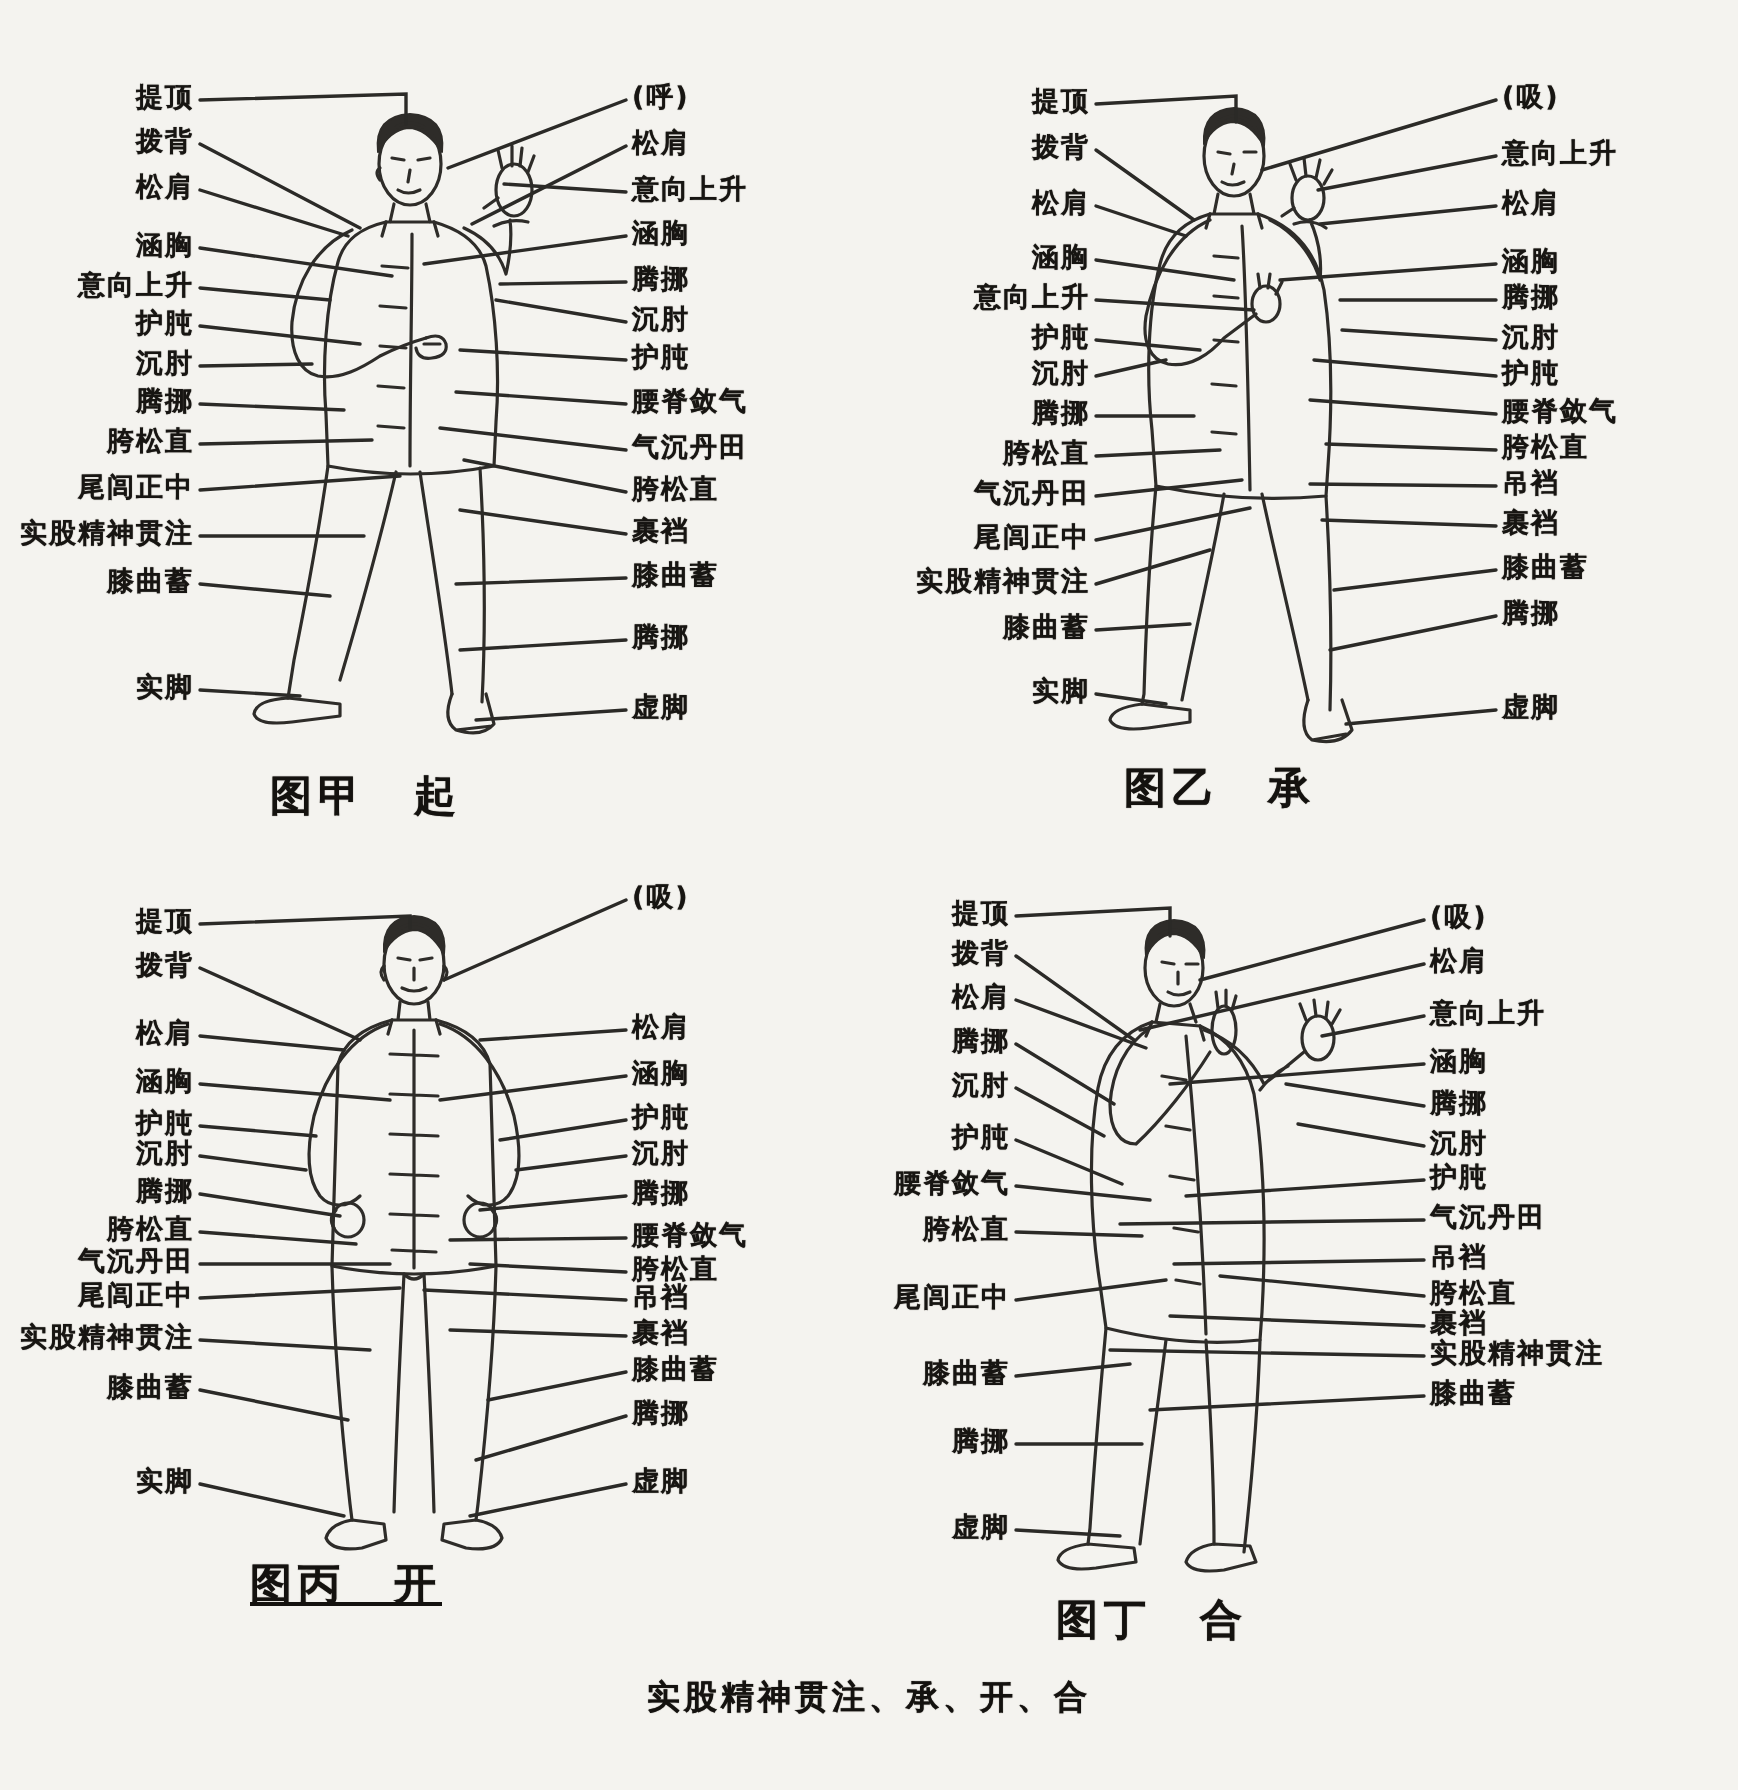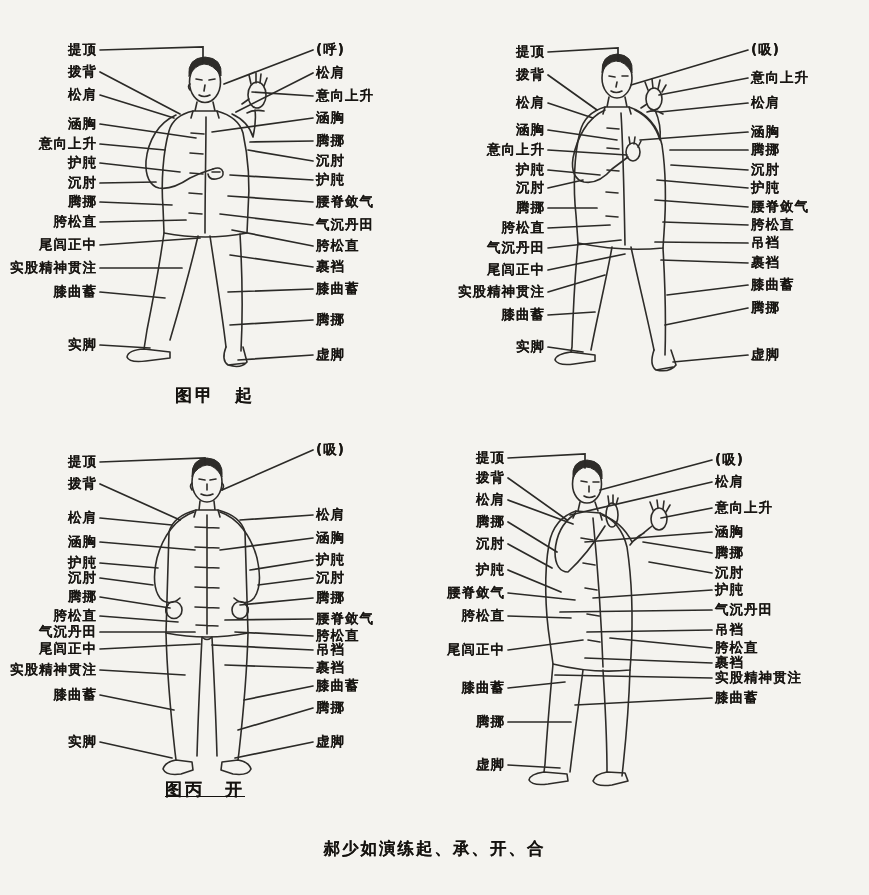--- a/index.html
+++ b/index.html
@@ -22,22 +22,22 @@
   .lines polyline{fill:none;stroke:#2b2a27;stroke-width:1.7;stroke-linecap:round;}
   .fig-label{
     position:absolute;
     font-size:13.5px;font-weight:700;letter-spacing:1px;
     line-height:19px;white-space:nowrap;color:#171512;
     text-shadow:0 0 .5px #46423c;
   }
   .fig-label.left{text-align:right;}
   .caption{
     position:absolute;
-    font-size:17px;font-weight:700;letter-spacing:3px;
-    color:#14120f;text-align:center;white-space:nowrap;
+    font-size:21px;font-weight:700;letter-spacing:3px;
+    color:#14120f;text-align:left;white-space:nowrap;
     text-shadow:0 0 .5px #46423c;
   }
   .footer-caption{
     position:absolute;left:0;top:838px;width:869px;
     text-align:center;font-size:16.5px;font-weight:700;
     letter-spacing:2px;color:#14120f;
     text-shadow:0 0 .5px #46423c;
   }
 </style>
 </head>
@@ -166,20 +166,21 @@
           <polyline points="313,188 222,180"></polyline>
           <polyline points="313,207 220,200"></polyline>
           <polyline points="313,225 228,222"></polyline>
           <polyline points="313,243 220,242"></polyline>
           <polyline points="313,263 226,260"></polyline>
           <polyline points="313,285 232,295"></polyline>
           <polyline points="313,308 230,325"></polyline>
           <polyline points="313,355 238,362"></polyline>
         </g>
     </svg>
+    <div class="caption" style="left:127px;top:380px;width:160px;">图乙　承</div>
   <div class="fig-label left" style="right: 324px; top: 42px;">提顶</div>
       <div class="fig-label left" style="right: 324px; top: 65px;">拨背</div>
       <div class="fig-label left" style="right: 324px; top: 93px;">松肩</div>
       <div class="fig-label left" style="right: 324px; top: 120px;">涵胸</div>
       <div class="fig-label left" style="right: 324px; top: 140px;">意向上升</div>
       <div class="fig-label left" style="right: 324px; top: 160px;">护肫</div>
       <div class="fig-label left" style="right: 324px; top: 178px;">沉肘</div>
       <div class="fig-label left" style="right: 324px; top: 198px;">腾挪</div>
       <div class="fig-label left" style="right: 324px; top: 218px;">胯松直</div>
       <div class="fig-label left" style="right: 324px; top: 238px;">气沉丹田</div>
@@ -320,20 +321,21 @@
           <polyline points="277,153 214,142"></polyline>
           <polyline points="277,170 158,178"></polyline>
           <polyline points="277,190 125,192"></polyline>
           <polyline points="277,210 152,212"></polyline>
           <polyline points="277,228 175,218"></polyline>
           <polyline points="277,243 150,238"></polyline>
           <polyline points="277,258 120,255"></polyline>
           <polyline points="277,278 140,285"></polyline>
         </g>
     </svg>
+    <div class="caption" style="left:93px;top:376px;width:160px;">图丁　合</div>
   <div class="fig-label left" style="right: 364px; top: 28px;">提顶</div>
       <div class="fig-label left" style="right: 364px; top: 48px;">拨背</div>
       <div class="fig-label left" style="right: 364px; top: 70px;">松肩</div>
       <div class="fig-label left" style="right: 364px; top: 92px;">腾挪</div>
       <div class="fig-label left" style="right: 364px; top: 114px;">沉肘</div>
       <div class="fig-label left" style="right: 364px; top: 140px;">护肫</div>
       <div class="fig-label left" style="right: 364px; top: 163px;">腰脊敛气</div>
       <div class="fig-label left" style="right: 364px; top: 186px;">胯松直</div>
       <div class="fig-label left" style="right: 364px; top: 220px;">尾闾正中</div>
       <div class="fig-label left" style="right: 364px; top: 258px;">膝曲蓄</div>
@@ -347,14 +349,14 @@
       <div class="fig-label right" style="left: 280px; top: 143px;">沉肘</div>
       <div class="fig-label right" style="left: 280px; top: 160px;">护肫</div>
       <div class="fig-label right" style="left: 280px; top: 180px;">气沉丹田</div>
       <div class="fig-label right" style="left: 280px; top: 200px;">吊裆</div>
       <div class="fig-label right" style="left: 280px; top: 218px;">胯松直</div>
       <div class="fig-label right" style="left: 280px; top: 233px;">裹裆</div>
       <div class="fig-label right" style="left: 280px; top: 248px;">实股精神贯注</div>
       <div class="fig-label right" style="left: 280px; top: 268px;">膝曲蓄</div>
     </section>
 
-  <div class="footer-caption">郝少如演练起、承、开、合</div>
+  <div class="footer-caption">实股精神贯注、承、开、合</div>
 </div>
 
 </body></html>

